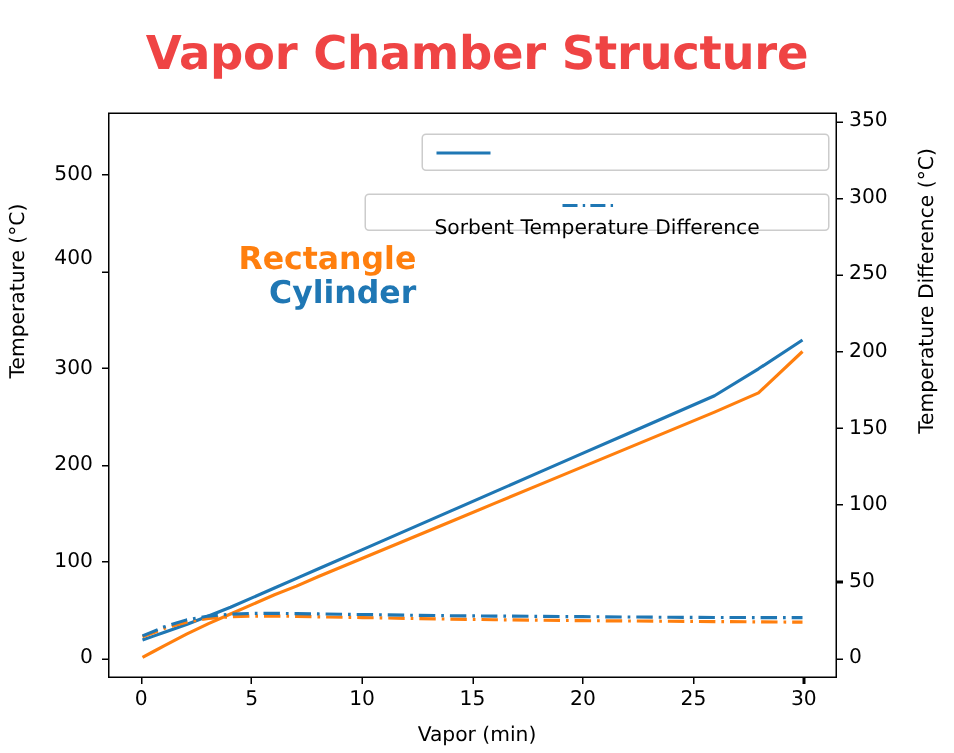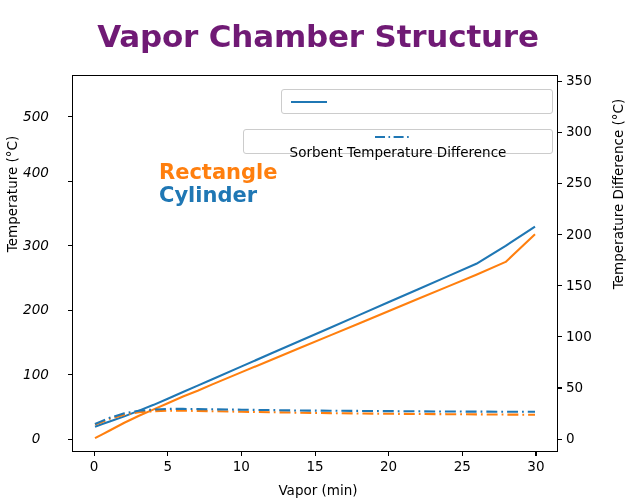--- a/index.html
+++ b/index.html
@@ -23,21 +23,21 @@
   }
   #chart-title {
     position: absolute;
     left: 0;
     top: 18px;
     width: 636px;
     text-align: center;
     font-size: 31px;
     font-weight: bold;
     letter-spacing: -0.2px;
-    color: #701a75;
+    color: #ef4444;
     font-family: "DejaVu Sans", sans-serif;
   }
   
   #plot-area {
     position: absolute;
     left: 72px;
     top: 75px;
     width: 486px;
     height: 377px;
     border: 1.1px solid #000000;
@@ -80,36 +80,37 @@
     width: 636px;
     text-align: center;
   }
   
   .tick-label {
     position: absolute;
     font-size: 13.5px;
     color: #000000;
     white-space: nowrap;
   }
-  .tick-y-left { text-align: center; width: 52px; font-style: italic; }
+  .tick-y-left { text-align: right; width: 52px; }
   .tick-y-right { text-align: left; width: 52px; }
   .tick-x { text-align: center; width: 44px; }
   .tick-mark {
     position: absolute;
     background: #000000;
   }
   .tick-mark.vert { width: 1.1px; height: 3.6px; }
   .tick-mark.horz { width: 3.6px; height: 1.1px; }
 
   
   #series-key {
     position: absolute;
     left: 86px;
     top: 85px;
     line-height: 1.08;
+    text-align: right;
   }
   #series-key div {
     font-size: 21px;
     font-weight: bold;
     font-family: "DejaVu Sans", sans-serif;
   }
   
   .legend-box {
     position: absolute;
     border: 1px solid #cccccc;

